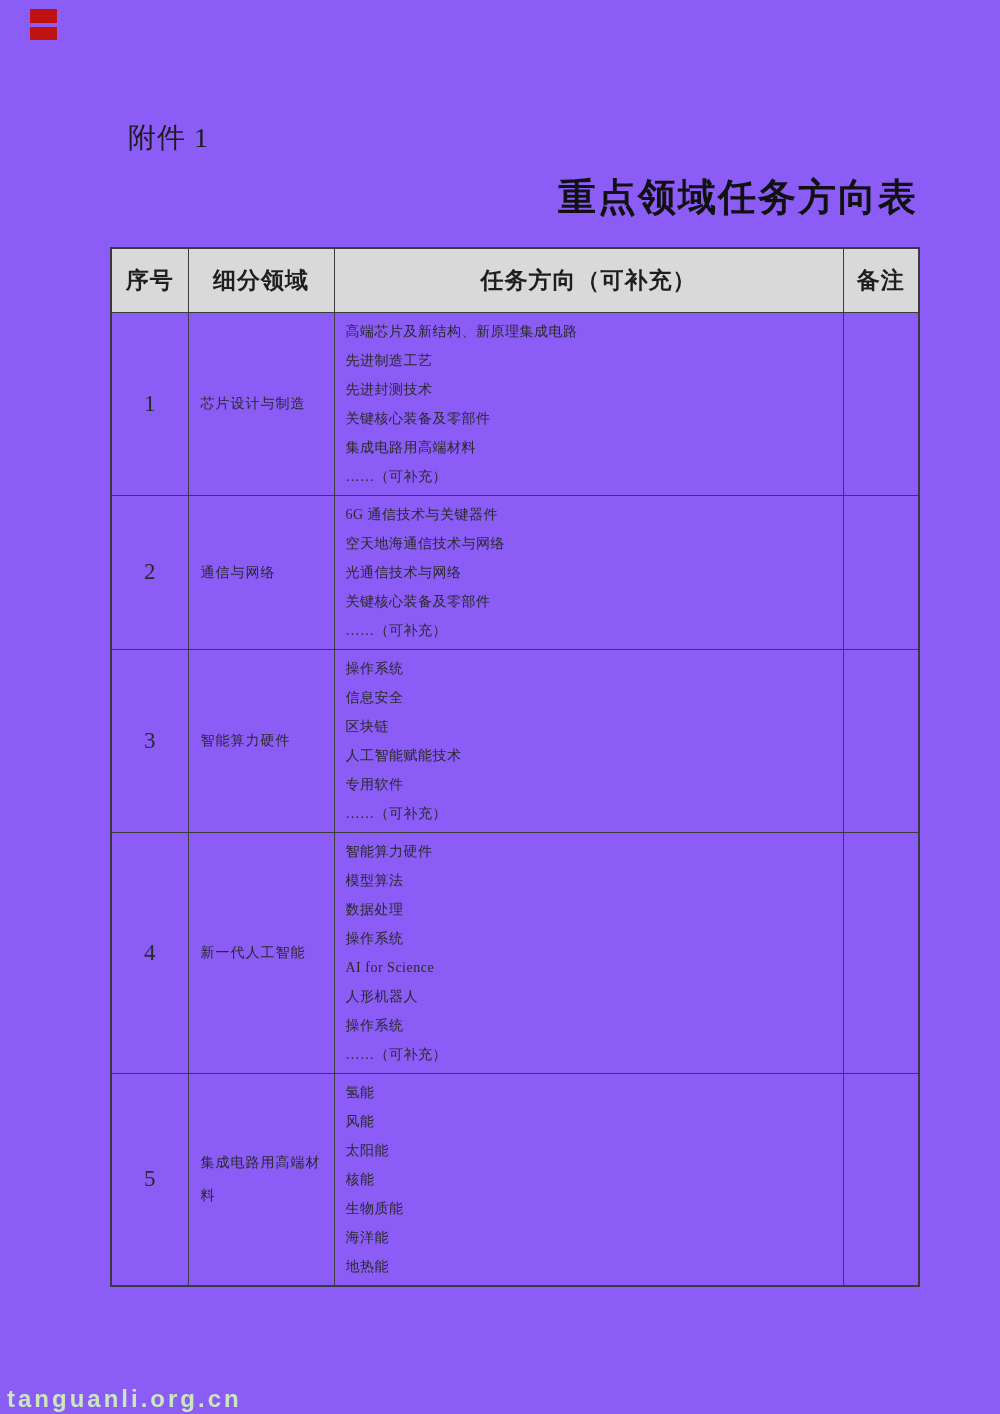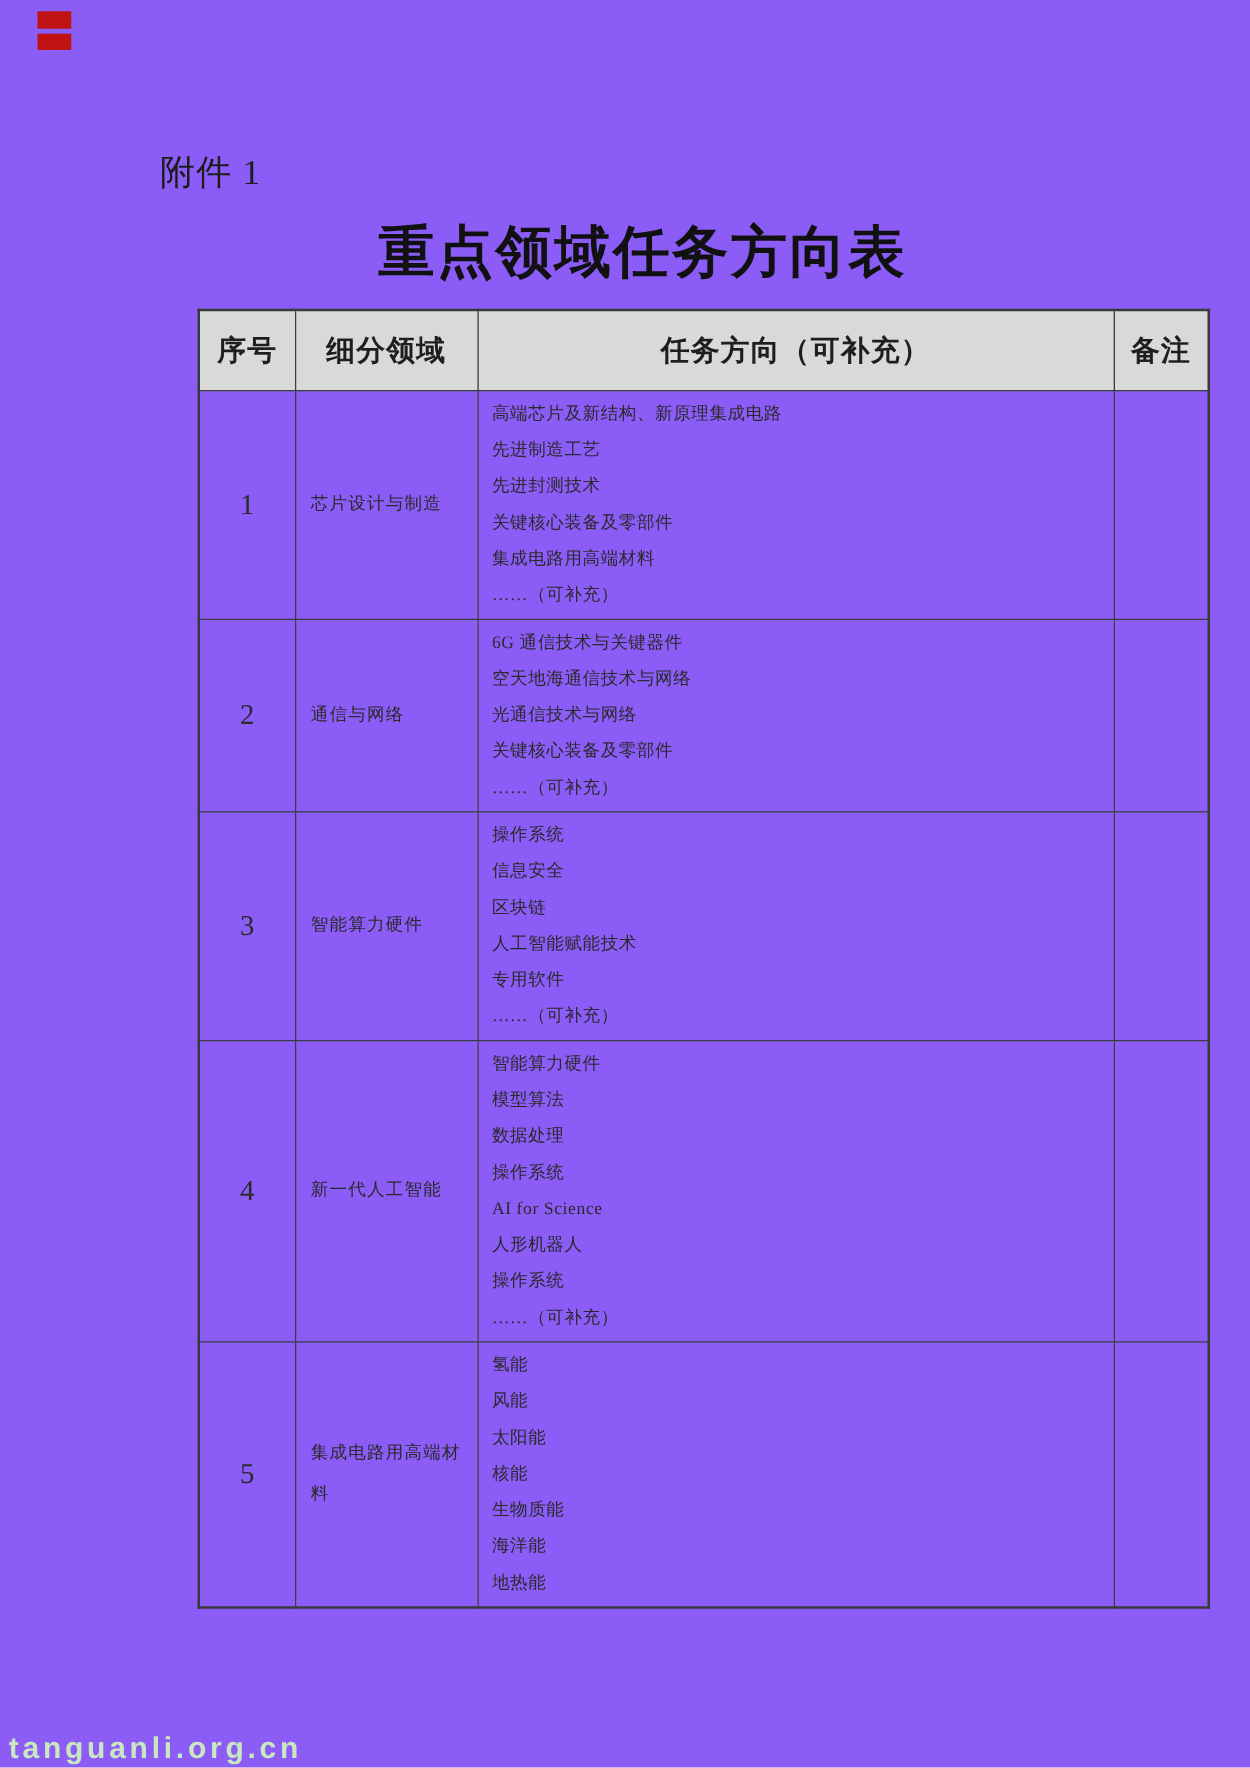--- a/index.html
+++ b/index.html
@@ -28,37 +28,36 @@
     font-size: 28px;
     letter-spacing: 1px;
     color: #1c1c1c;
     white-space: pre;
   }
   .doc-title {
     position: absolute;
     left: 110px;
     top: 172px;
     width: 808px;
-    text-align: center;
-    font-size: 45px;
+    text-align: right;
+    font-size: 38px;
     font-weight: bold;
     letter-spacing: 2px;
     color: #111111;
   }
   .tbl-wrap {
     position: absolute;
     left: 110px;
     top: 247px;
     width: 808px;
   }
   table.main {
     width: 808px;
     border-collapse: collapse;
     table-layout: fixed;
-    margin-left: 48px;
   }
   table.main th, table.main td {
     border: 1px solid #3c3c3c;
     box-sizing: border-box;
   }
   table.main { border: 2px solid #3a3a3a; }
   th {
     height: 64px;
     background: var(--header-bg, #d9d9d9);
     font-size: 23px;

